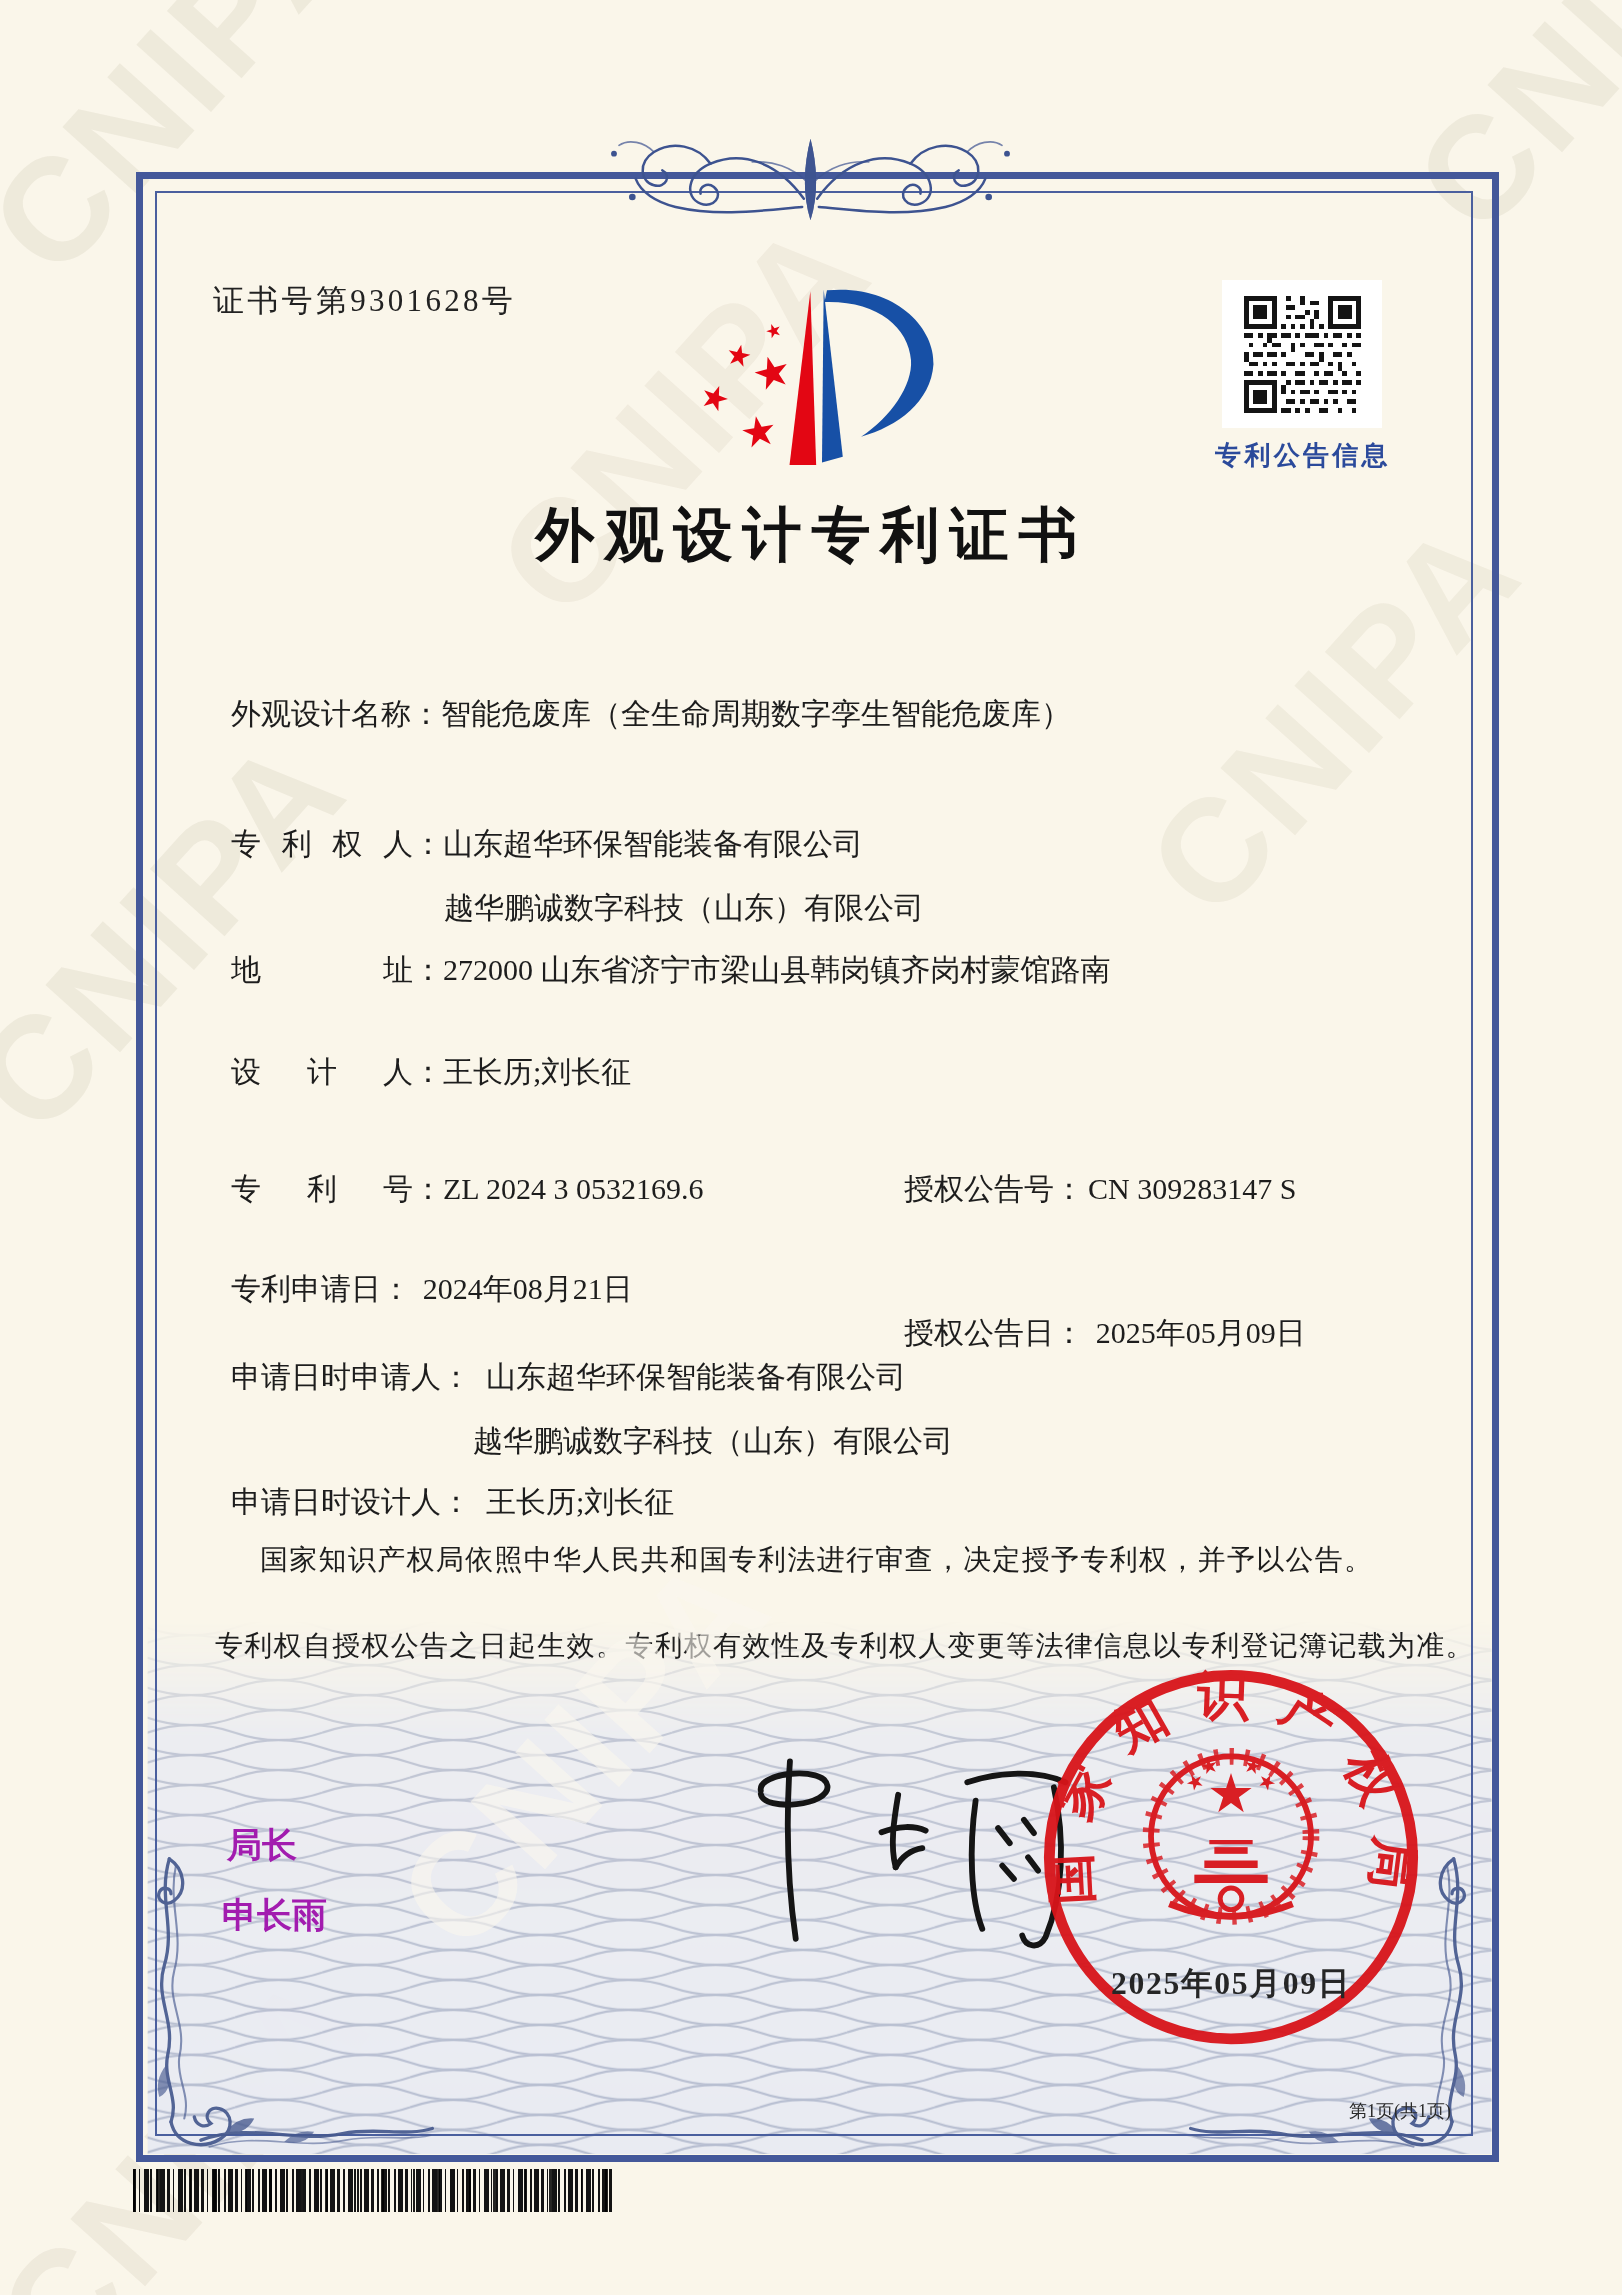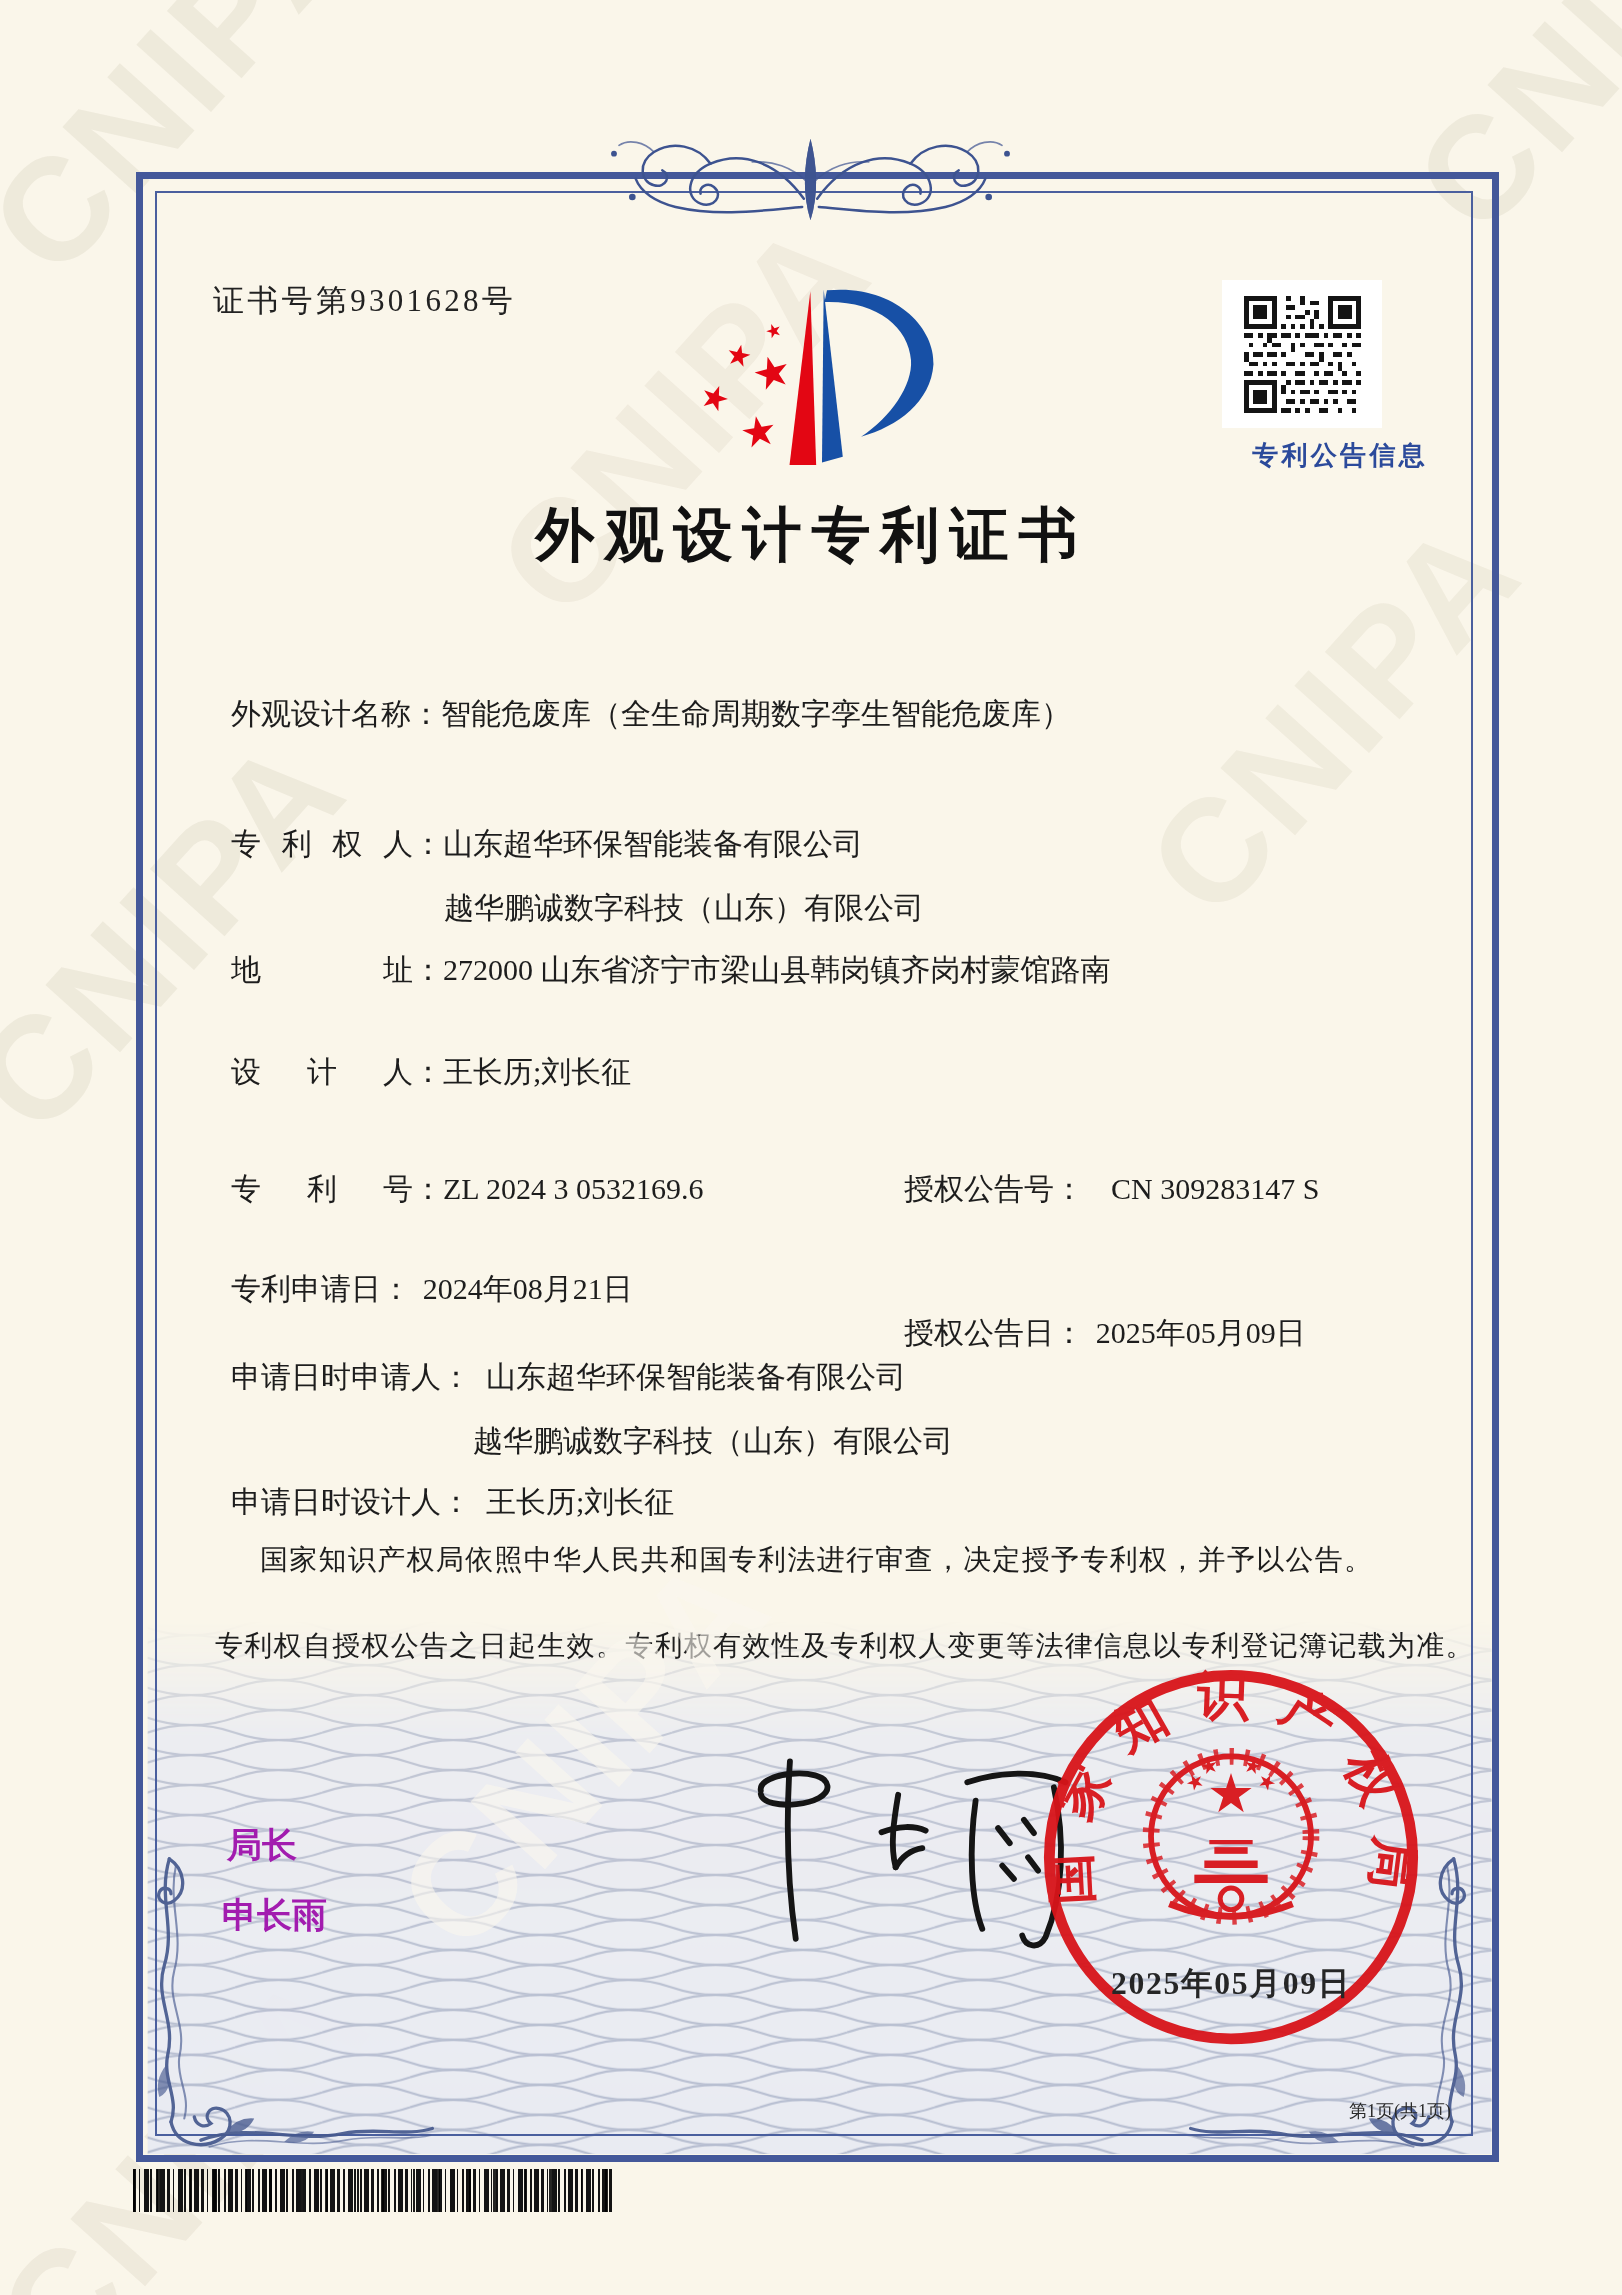--- a/index.html
+++ b/index.html
@@ -14,21 +14,21 @@
   
   .frame-outer{position:absolute;left:136px;top:172px;width:1349px;height:1976px;
       border:7.5px solid #44589a;}
   .frame-inner{position:absolute;left:155px;top:191px;width:1314px;height:1941px;
       border:2.5px solid #4a5f9e;}
   
   .cert-no{position:absolute;left:213px;top:280px;font-size:31px;letter-spacing:3.3px;color:#222;}
   .title{position:absolute;left:0;top:496px;width:1623px;text-align:center;
       font-size:59px;font-weight:bold;letter-spacing:10px;color:#111;}
   .qr-patch{position:absolute;left:1222px;top:280px;width:160px;height:148px;background:#fff;}
-  .qr-label{position:absolute;left:1178px;top:438px;width:250px;text-align:right;
+  .qr-label{position:absolute;left:1178px;top:438px;width:250px;text-align:center;
       font-size:26px;letter-spacing:3.3px;color:#2b4a9b;font-weight:bold;}
   
   .row{position:absolute;font-size:30px;white-space:nowrap;}
   .lbl-j{display:inline-block;width:182px;text-align:justify;text-align-last:justify;vertical-align:bottom;}
   .val2{position:absolute;font-size:30px;white-space:nowrap;}
   
   .legal-line{position:absolute;font-size:28px;letter-spacing:1.3px;white-space:nowrap;font-weight:500;}
   
   .signer{position:absolute;font-family:"Liberation Sans","DejaVu Sans",sans-serif;
       font-weight:bold;font-size:35px;color:#a21caf;}
@@ -157,21 +157,21 @@
   <div class="row" style="left:231px;top:694px;"><span>外观设计名称：</span><span>智能危废库（全生命周期数字孪生智能危废库）</span></div>
 
   <div class="row" style="left:231px;top:824px;"><span class="lbl-j">专利权人</span><span>：</span><span>山东超华环保智能装备有限公司</span></div>
   <div class="val2" style="left:444px;top:888px;">越华鹏诚数字科技（山东）有限公司</div>
 
   <div class="row" style="left:231px;top:950px;"><span class="lbl-j">地址</span><span>：</span><span>272000 山东省济宁市梁山县韩岗镇齐岗村蒙馆路南</span></div>
 
   <div class="row" style="left:231px;top:1052px;"><span class="lbl-j">设计人</span><span>：</span><span>王长历;刘长征</span></div>
 
   <div class="row" style="left:231px;top:1169px;"><span class="lbl-j">专利号</span><span>：</span><span>ZL 2024 3 0532169.6</span></div>
-  <div class="row" style="left:904px;top:1169px;"><span>授权公告号：</span><span style="margin-left:27px;">CN 309283147 S</span></div>
+  <div class="row" style="left:904px;top:1169px;"><span>授权公告号：</span><span style="margin-left:4px;">CN 309283147 S</span></div>
 
   <div class="row" style="left:231px;top:1269px;"><span>专利申请日：</span><span style="margin-left:11.7px;">2024年08月21日</span></div>
   <div class="row" style="left:904px;top:1269px;margin-top:44px;"><span>授权公告日：</span><span style="margin-left:11.7px;">2025年05月09日</span></div>
 
   <div class="row" style="left:231px;top:1357px;"><span>申请日时申请人：</span><span style="margin-left:15px;">山东超华环保智能装备有限公司</span></div>
   <div class="val2" style="left:473px;top:1421px;">越华鹏诚数字科技（山东）有限公司</div>
 
   <div class="row" style="left:231px;top:1482px;"><span>申请日时设计人：</span><span style="margin-left:15px;">王长历;刘长征</span></div>
 
   <div class="legal-line" style="left:260px;top:1541px;">国家知识产权局依照中华人民共和国专利法进行审查，决定授予专利权，并予以公告。</div>

